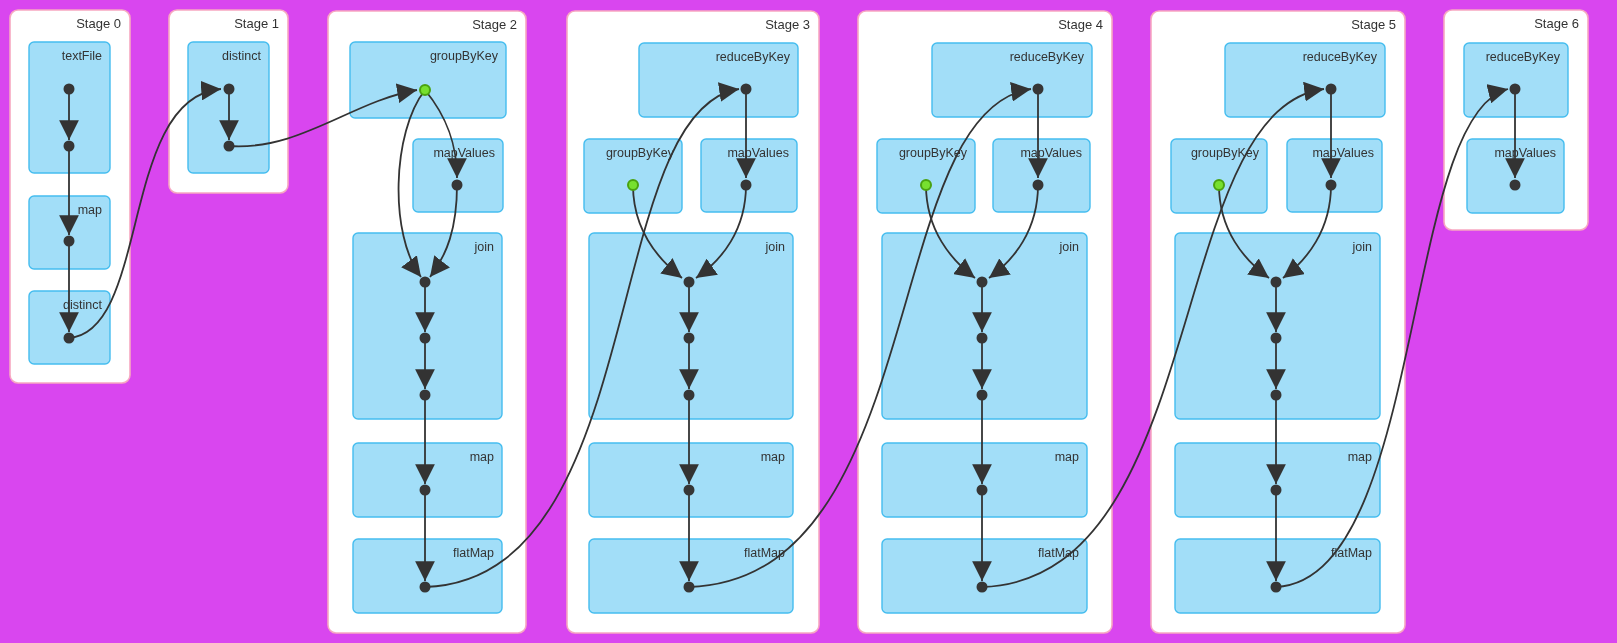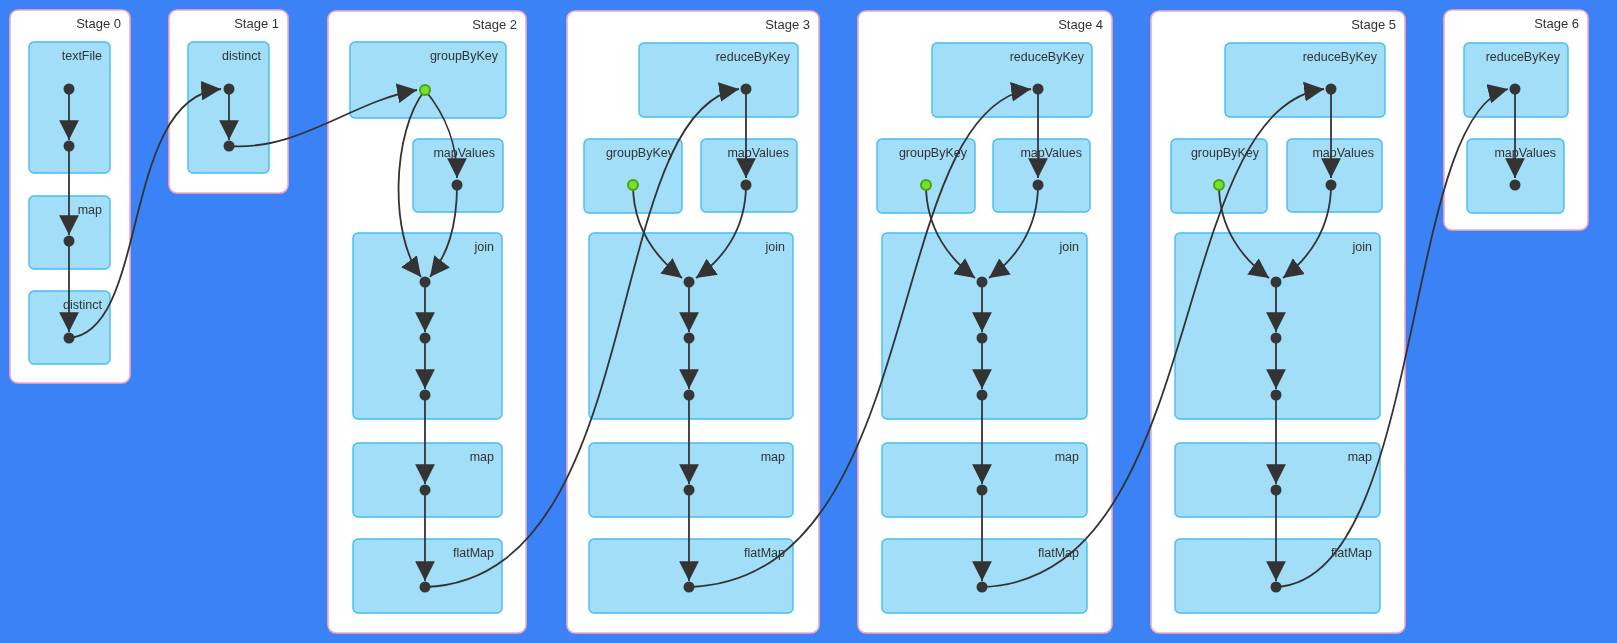--- a/index.html
+++ b/index.html
@@ -4,21 +4,21 @@
 <style>
   html, body {
     margin: 0;
     padding: 0;
     background: #ffffff;
   }
   .dag-wrap {
     position: relative;
     width: 1617px;
     height: 643px;
-    background: #3b82f6;
+    background: #d946ef;
     font-family: "Liberation Sans", sans-serif;
     overflow: hidden;
   }
   svg text {
     font-family: "Liberation Sans", sans-serif;
   }
 </style>
 </head>
 <body>
 

